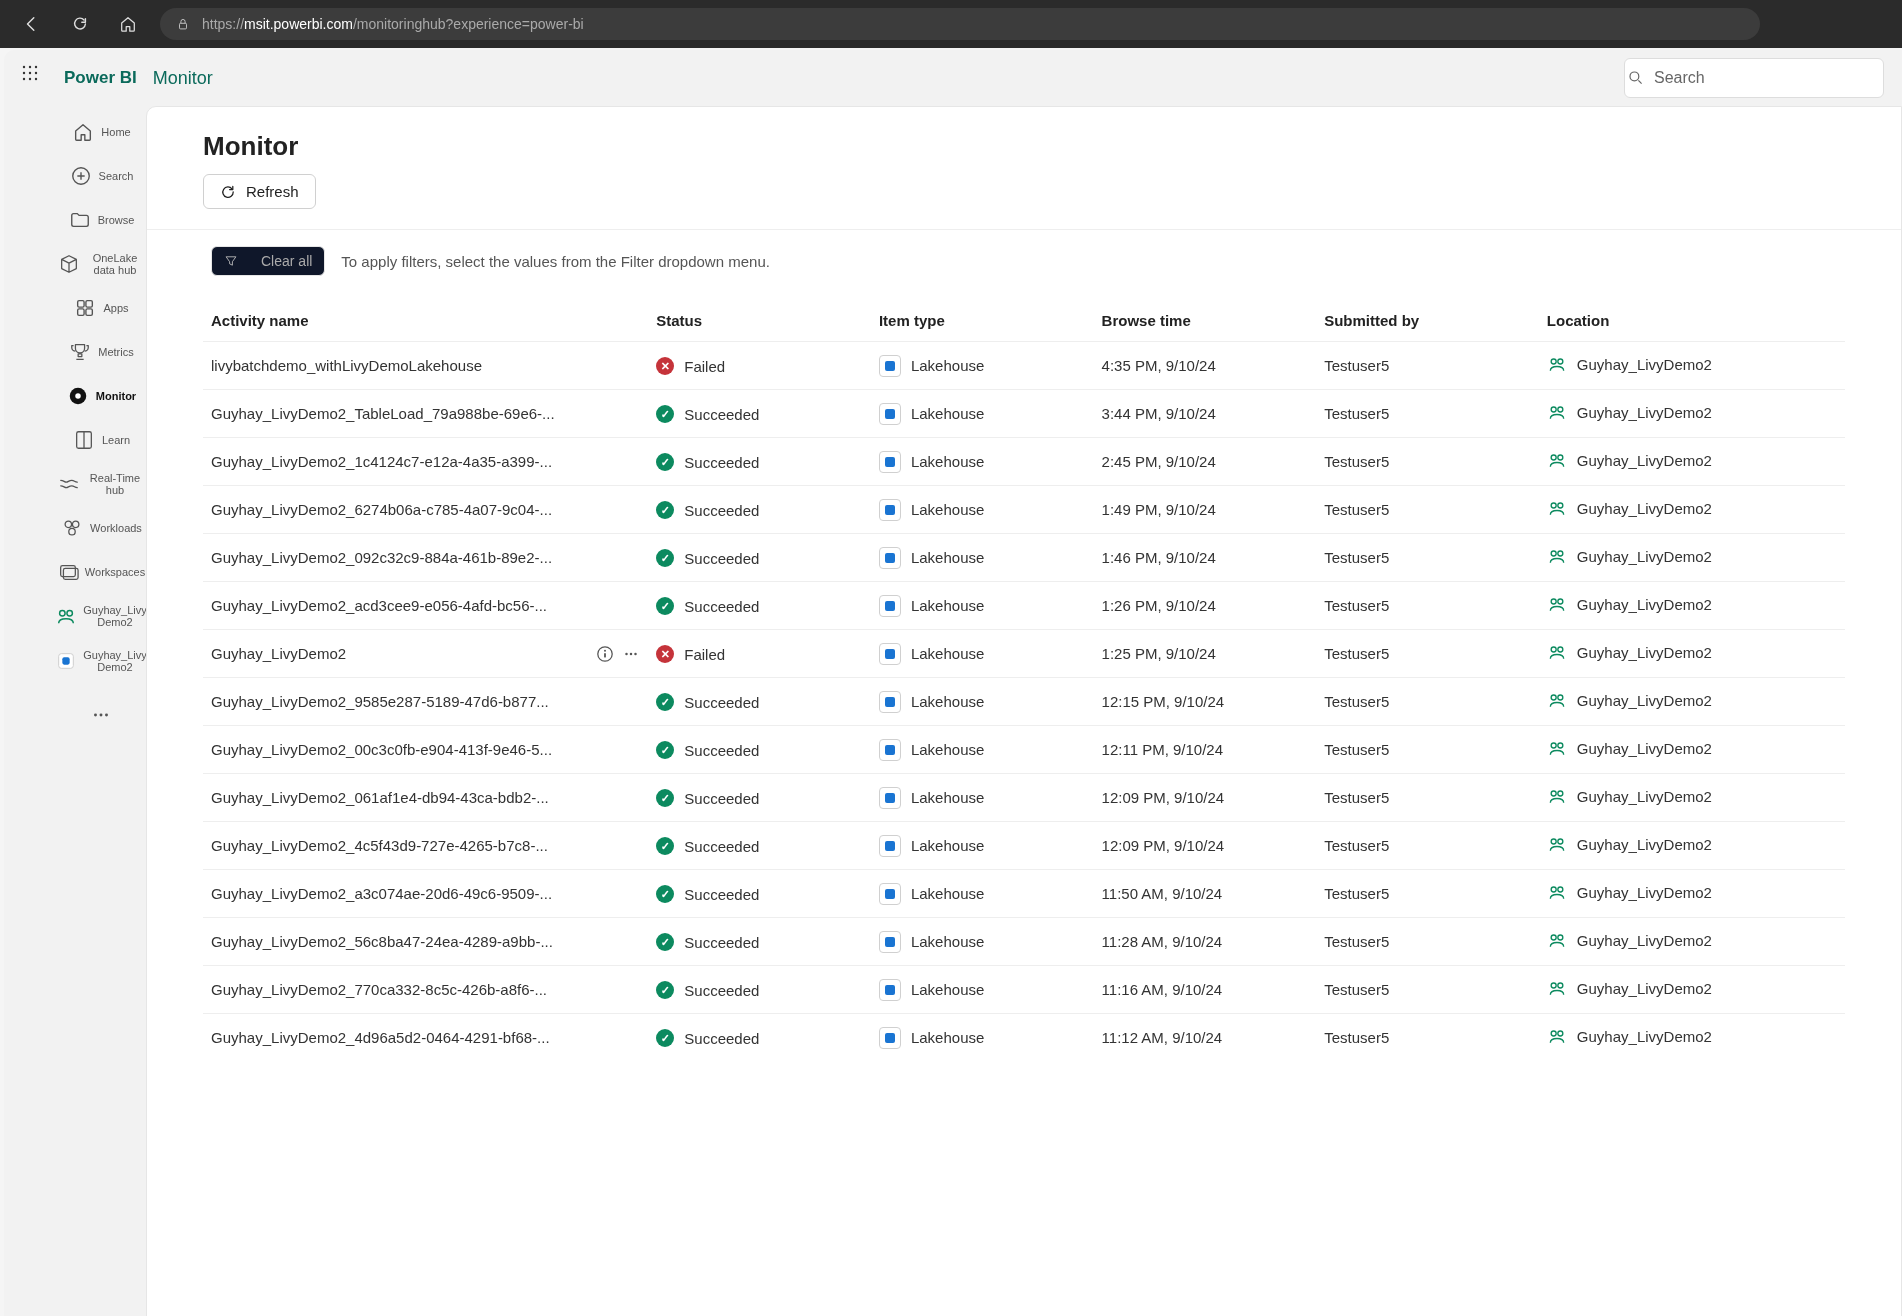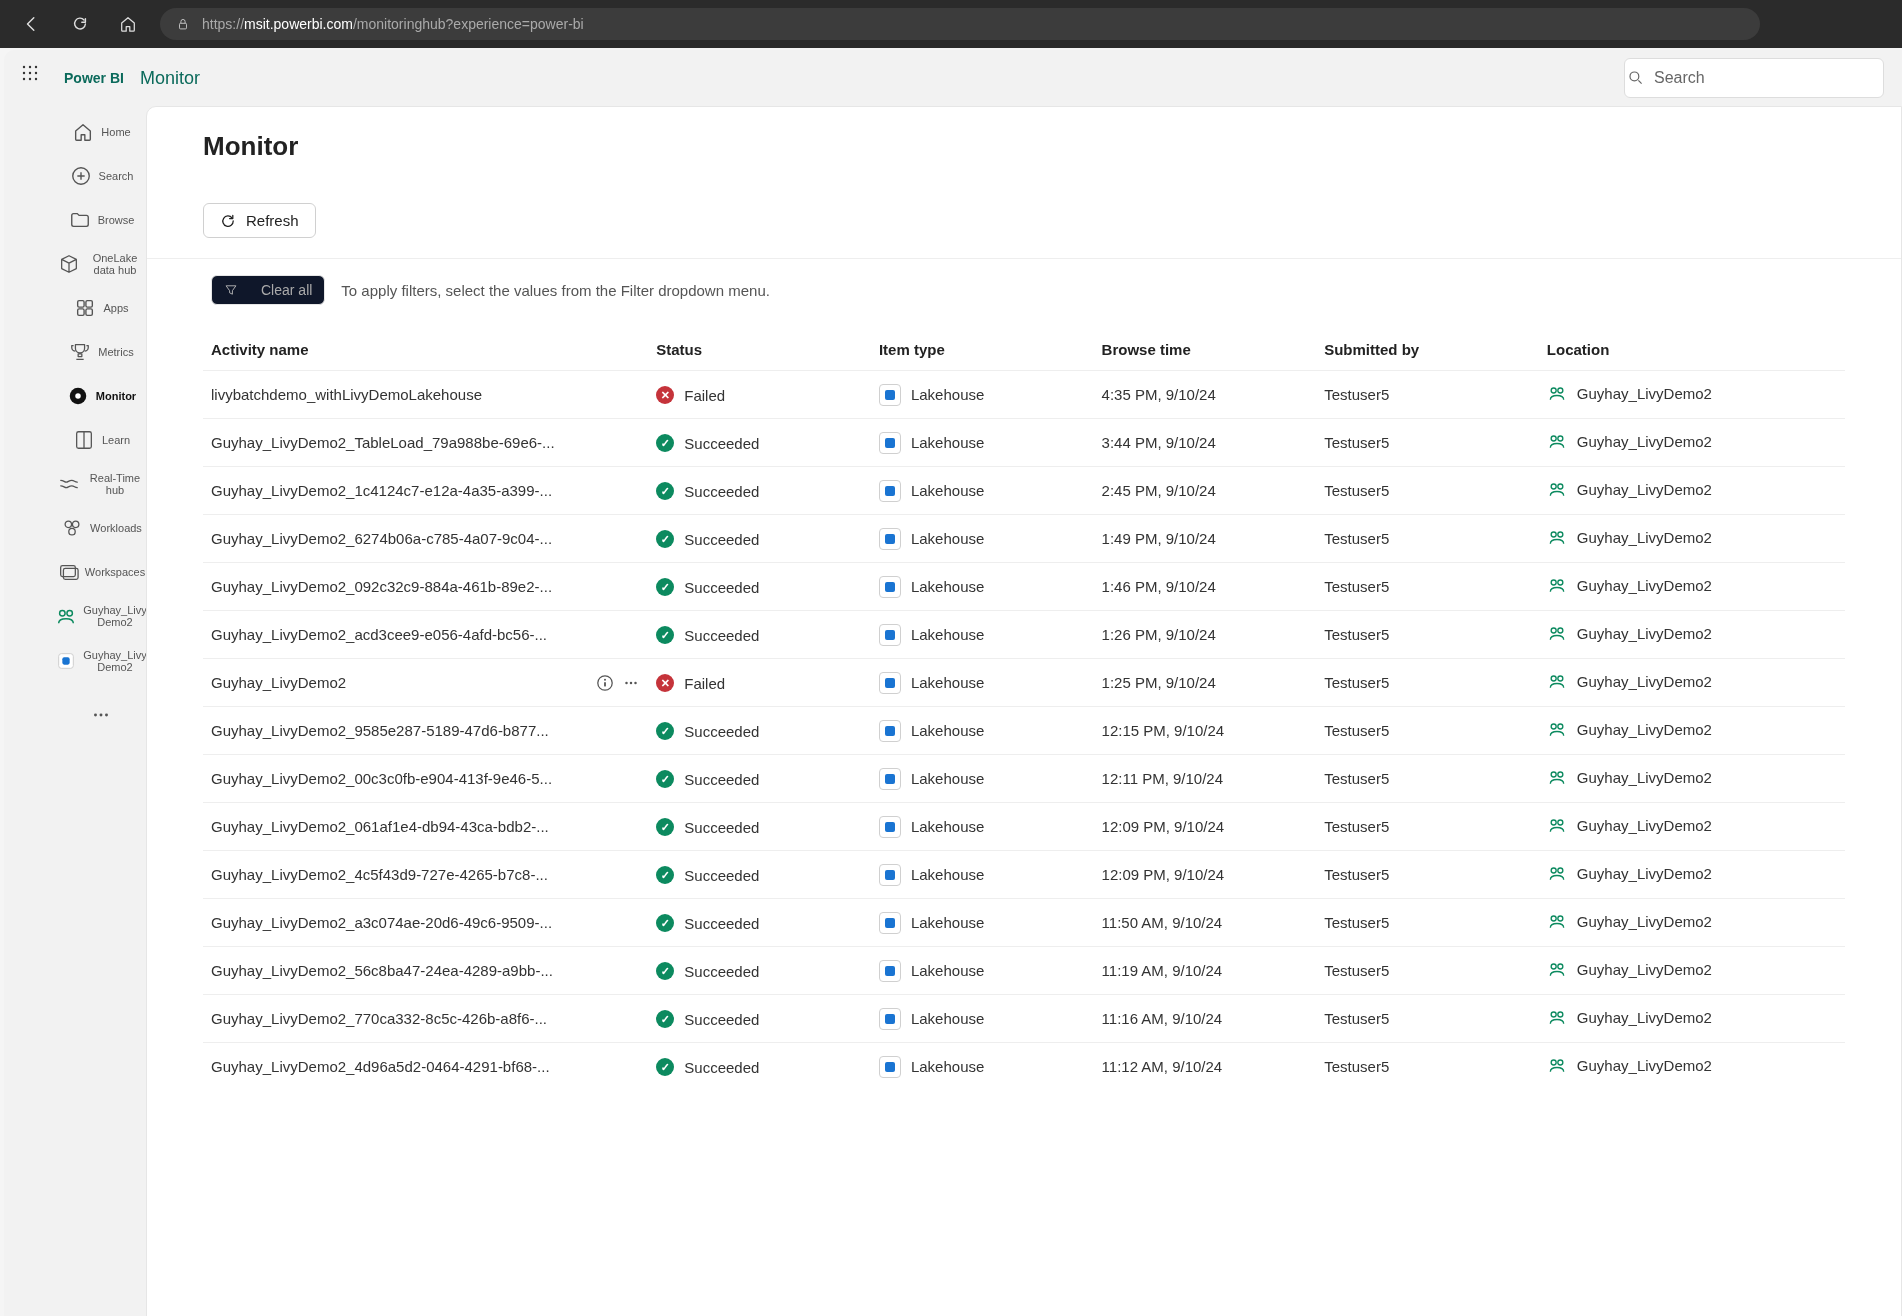--- a/index.html
+++ b/index.html
@@ -59,21 +59,21 @@
   }
   .waffle { color: #333; font-size: 18px; }
 
   .topbar {
     height: 56px;
     display: flex;
     align-items: center;
     padding: 0 18px 0 8px;
     gap: 16px;
   }
-  .brand { color: #0b6a5b; font-weight: 600; font-size: 14px; text-align: right; }
+  .brand { color: #0b6a5b; font-weight: 600; font-size: 17px; text-align: right; }
   .breadcrumb { color: #0b6a5b; font-size: 18px; }
   .topbar-spacer { flex: 1; }
   .search-box {
     height: 40px;
     background: #fff;
     border: 1px solid #ddd;
     border-radius: 6px;
     display: flex;
     align-items: center;
     padding: 0 3px;
@@ -145,21 +145,20 @@
     display: inline-flex;
     align-items: center;
     gap: 10px;
     border: 1px solid #d0d0d0;
     background: #fff;
     border-radius: 6px;
     padding: 8px 16px;
     font-size: 15px;
     color: #222;
     margin-bottom: 18px;
-    margin-top: 29px;
   }
   .divider {
     height: 1px;
     background: #eee;
     margin: 2px -56px 16px -56px;
   }
   .filter-row {
     display: flex;
     align-items: center;
     gap: 16px;
@@ -922,21 +921,21 @@
       </span>
     </td>
     <td class="col-item">
       <span class="item-cell">
         <span class="item-ico">
                       <span class="inner"></span>
                     </span>
         <span>Lakehouse</span>
       </span>
     </td>
-    <td class="col-start">11:19 AM, 9/10/24</td>
+    <td class="col-start">11:28 AM, 9/10/24</td>
     <td class="col-sub">Testuser5</td>
     <td class="col-loc">
       <span class="loc-cell">
         <span class="ws-ico">
           <svg width="20" height="20" viewBox="0 0 24 24">
                         <circle cx="8" cy="9" r="3" fill="none" stroke="#0c8a5f" stroke-width="1.6"></circle>
                         <circle cx="16" cy="9" r="3" fill="none" stroke="#0c8a5f" stroke-width="1.6"></circle>
                         <path d="M4 20c0-3 3-5 8-5s8 2 8 5" fill="none" stroke="#0c8a5f" stroke-width="1.6"></path>
                       </svg>
         </span>

